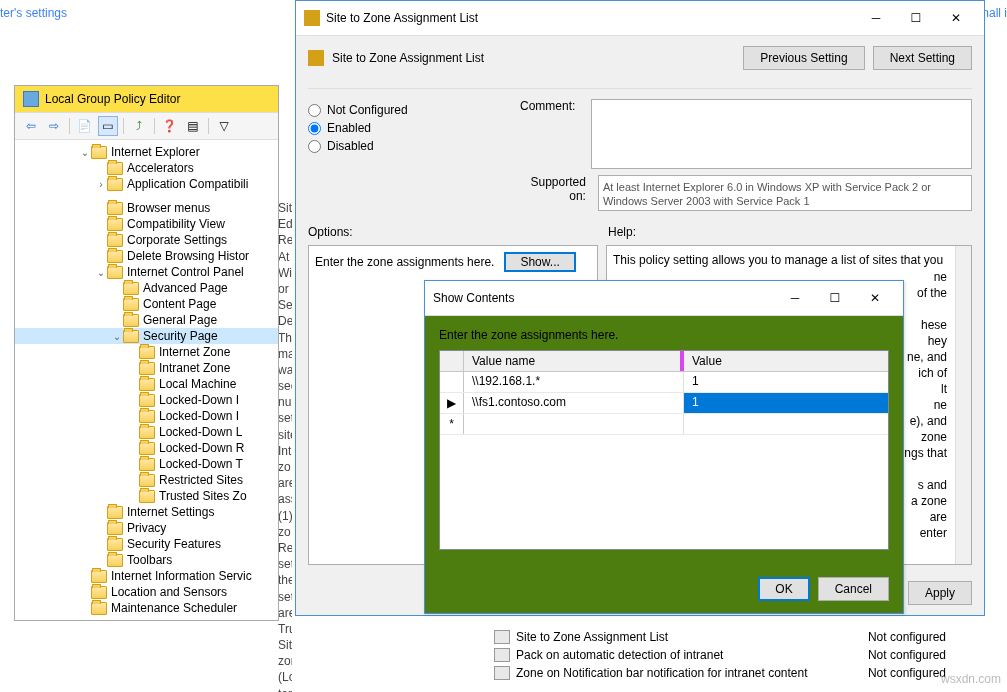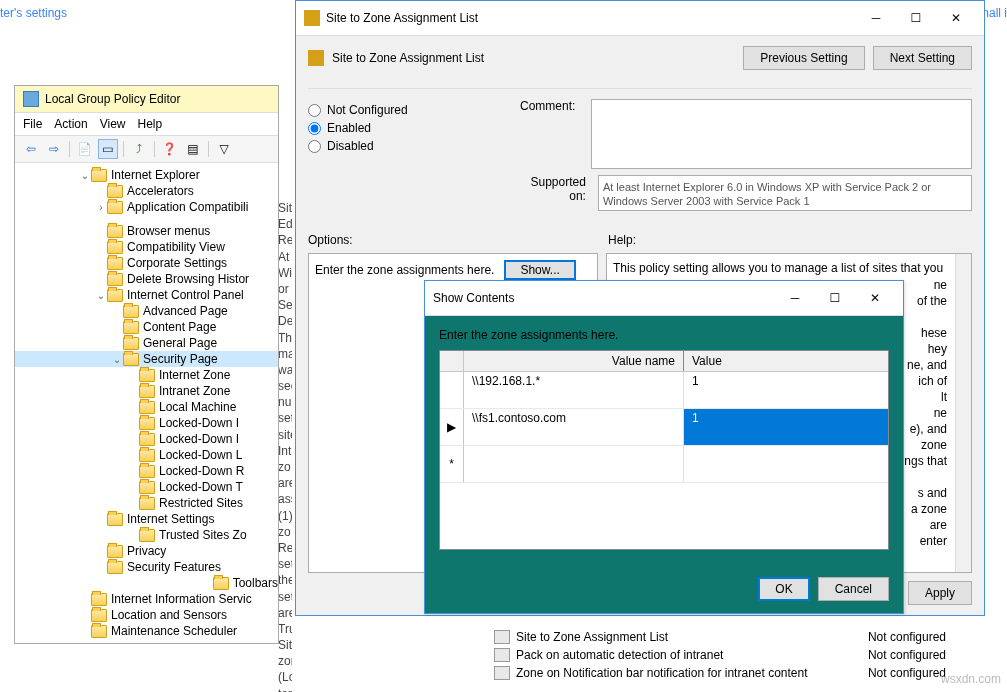--- a/index.html
+++ b/index.html
@@ -2,21 +2,21 @@
 <html><head>
 <meta charset="utf-8">
 <style>
   * { box-sizing: border-box; font-family: "Segoe UI", Tahoma, sans-serif; font-size: 12px; }
   body { margin: 0; background: #fff; width: 1007px; height: 692px; position: relative; overflow: hidden; }
 
   .faded-link { color: #3b82f6; position: absolute; }
   
   
   .gpedit-window { position: absolute; top: 85px; left: 14px; width: 265px; border: 1px solid #aaa; }
-  .gpedit-titlebar { background: #fef9c3; padding: 5px 8px; display: flex; align-items: center; gap: 6px; border-bottom: 1px solid #ddd; }
+  .gpedit-titlebar { background: #fde047; padding: 5px 8px; display: flex; align-items: center; gap: 6px; border-bottom: 1px solid #ddd; }
   .gpedit-menubar { padding: 4px 8px; display: flex; gap: 12px; border-bottom: 1px solid #ddd; }
   .gpedit-toolbar { padding: 3px 6px; display: flex; gap: 3px; align-items: center; border-bottom: 1px solid #ddd; background: #f5f5f5; }
   .tb-btn { width: 20px; height: 20px; display: inline-flex; align-items: center; justify-content: center; }
   .tb-sep { width: 1px; height: 16px; background: #ccc; margin: 0 2px; }
   
   .tree { padding: 4px 0; max-height: 530px; overflow-y: auto; background: #fff; }
   .tree-item { display: flex; align-items: center; padding: 1px 0; cursor: default; white-space: nowrap; }
   .tree-item.selected { background: #cce8ff; }
   .expander { width: 12px; display: inline-block; text-align: center; color: #666; font-size: 10px; }
   .folder-icon { width: 16px; height: 13px; background: linear-gradient(#ffe9a6, #f7cf5a); border: 1px solid #d4a017; border-radius: 1px; margin-right: 4px; flex-shrink: 0; position: relative; }
@@ -35,44 +35,44 @@
   .button.default { border: 2px solid #0078d7; padding: 3px 15px; }
   .dlg-body { padding: 6px 12px 12px 12px; }
   .dlg-sep { height: 1px; background: #ddd; margin: 2px 0 10px 0; }
   .radio-row { display: flex; align-items: center; gap: 6px; margin: 4px 0; }
   input[type=radio] { margin: 0; }
   .two-col { display: flex; gap: 12px; }
   .two-col .left { width: 200px; }
   .two-col .right { flex: 1; }
   .comment-box { width: 100%; height: 70px; border: 1px solid #adadad; background: #fff; resize: none; padding: 4px; }
   .supported-box { width: 100%; height: 36px; border: 1px solid #adadad; background: #fff; padding: 4px; color: #555; font-size: 11px; line-height: 1.3; }
-  .options-hdr { display: flex; margin-top: 22px; }
+  .options-hdr { display: flex; margin-top: 14px; }
   .options-hdr .lbl { width: 300px; }
   .panes { display: flex; gap: 8px; margin-top: 6px; }
   .pane { border: 1px solid #adadad; background: #fff; padding: 6px; overflow: auto; }
   .options-pane { width: 290px; height: 320px; }
   .help-pane { flex: 1; height: 320px; font-size: 11.5px; line-height: 1.4; position: relative; }
   .help-pane .scrollbar { position: absolute; right: 0; top: 0; width: 16px; height: 100%; background: #f0f0f0; border-left: 1px solid #ddd; }
   .show-btn { border: 2px solid #0078d7; padding: 1px 14px; background: #e1e1e1; }
   .dlg-footer { position: absolute; bottom: 10px; right: 12px; display: flex; gap: 8px; }
   .setting-row { display: flex; align-items: center; padding: 2px 4px; gap: 6px; }
   .setting-icon { width: 16px; height: 14px; background: #e8e8e8; border: 1px solid #999; flex-shrink: 0; }
   .setting-status { margin-left: auto; padding-right: 40px; }
   
   
-  .subdlg { position: absolute; top: 280px; left: 424px; width: 480px; height: 334px; background: #0f766e; border: 1px solid #4a90d9; z-index: 20; box-shadow: 1px 1px 3px rgba(0,0,0,.15); }
+  .subdlg { position: absolute; top: 280px; left: 424px; width: 480px; height: 334px; background: #4d7c0f; border: 1px solid #4a90d9; z-index: 20; box-shadow: 1px 1px 3px rgba(0,0,0,.15); }
   .subdlg .titlebar { background: #fff; padding: 6px 8px; display: flex; align-items: center; border-bottom: 1px solid #ddd; }
   .subdlg .titlebar .ttl { flex: 1; }
   .subdlg-body { padding: 12px 14px; }
   .grid { border: 1px solid #828790; background: #fff; margin-top: 8px; height: 200px; }
   .grid-hdr { display: flex; background: #f0f0f0; border-bottom: 1px solid #c6c6c6; }
   .grid-hdr .rh { width: 24px; border-right: 1px solid #c6c6c6; height: 20px; }
-  .grid-hdr .c1 { width: 220px; padding: 3px 8px; border-right: 1px solid #d946ef; text-align: right; }
+  .grid-hdr .c1 { width: 220px; padding: 3px 8px; border-right: 4px solid #d946ef; }
   .grid-hdr .c2 { flex: 1; padding: 3px 8px; }
-  .grid-row { display: flex; border-bottom: 1px solid #e8e8e8; height: 37px; }
+  .grid-row { display: flex; border-bottom: 1px solid #e8e8e8; height: 21px; }
   .grid-row .rh { width: 24px; border-right: 1px solid #c6c6c6; text-align: center; display: flex; align-items: center; justify-content: center; }
   .grid-row .c1 { width: 220px; padding: 2px 8px; border-right: 1px solid #e0e0e0; }
   .grid-row .c2 { flex: 1; padding: 2px 8px; }
   .grid-row.selected .c2 { background: #0078d7; color: #fff; }
   .subdlg-footer { position: absolute; bottom: 12px; right: 14px; display: flex; gap: 8px; }
 
   .watermark { position: absolute; bottom: 6px; right: 6px; color: #bbb; font-size: 12px; }
   
   
   .frag { position: absolute; left: 278px; top: 200px; width: 14px; overflow: hidden; color: #444; line-height: 1.35; font-size: 11.5px; z-index: -2; }
@@ -80,26 +80,20 @@
 </head>
 <body>
 
 <span class="faded-link" style="top:6px;left:0">ter's settings</span>
 <span class="faded-link" style="top:6px;right:0">nall i</span>
 
 <div class="gpedit-window">
   <div class="gpedit-titlebar">
     <span style="width:16px;height:16px;display:inline-block;background:#6aa9e0;border:1px solid #3a7bbf;"></span>
     <span>Local Group Policy Editor</span>
-  </div>
-  <div class="gpedit-menubar">
-    <span>File</span>
-    <span>Action</span>
-    <span>View</span>
-    <span>Help</span>
   </div>
   <div class="gpedit-toolbar">
     <span class="tb-btn" style="color:#1e6fd6">⇦</span>
     <span class="tb-btn" style="color:#1e6fd6">⇨</span>
     <span class="tb-sep"></span>
     <span class="tb-btn">📄</span>
     <span class="tb-btn" style="border:1px solid #8ab4e8;background:#d6e8fb;">▭</span>
     <span class="tb-sep"></span>
     <span class="tb-btn" style="color:#2e8b2e">⤴</span>
     <span class="tb-sep"></span>
@@ -207,41 +201,41 @@
       <div class="tree-item" style="padding-left: 112px;">
         <span class="expander"></span>
         <span class="folder-icon"></span>
         <span>Locked-Down T</span>
       </div>
       <div class="tree-item" style="padding-left: 112px;">
         <span class="expander"></span>
         <span class="folder-icon"></span>
         <span>Restricted Sites</span>
       </div>
+      <div class="tree-item" style="padding-left: 112px;">
+        <span class="expander"></span>
+        <span class="folder-icon"></span>
+        <span>Trusted Sites Zo</span>
+      </div>
       <div class="tree-item" style="padding-left: 80px;">
         <span class="expander"></span>
         <span class="folder-icon"></span>
         <span>Internet Settings</span>
       </div>
-      <div class="tree-item" style="padding-left: 112px;">
-        <span class="expander"></span>
-        <span class="folder-icon"></span>
-        <span>Trusted Sites Zo</span>
-      </div>
       <div class="tree-item" style="padding-left: 80px;">
         <span class="expander"></span>
         <span class="folder-icon"></span>
         <span>Privacy</span>
       </div>
       <div class="tree-item" style="padding-left: 80px;">
         <span class="expander"></span>
         <span class="folder-icon"></span>
         <span>Security Features</span>
       </div>
-      <div class="tree-item" style="padding-left: 80px; justify-content: flex-end;">
+      <div class="tree-item" style="padding-left: 80px;">
         <span class="expander"></span>
         <span class="folder-icon"></span>
         <span>Toolbars</span>
       </div>
       <div class="tree-item" style="padding-left: 64px;">
         <span class="expander"></span>
         <span class="folder-icon"></span>
         <span>Internet Information Servic</span>
       </div>
       <div class="tree-item" style="padding-left: 64px;">

